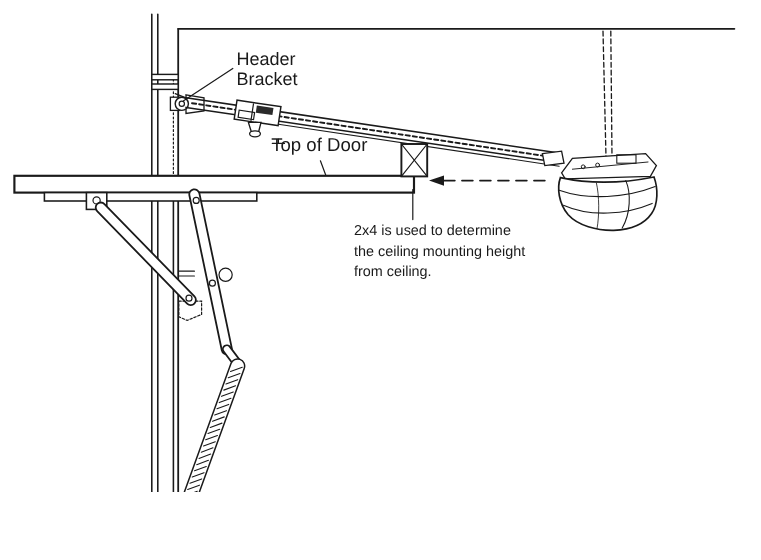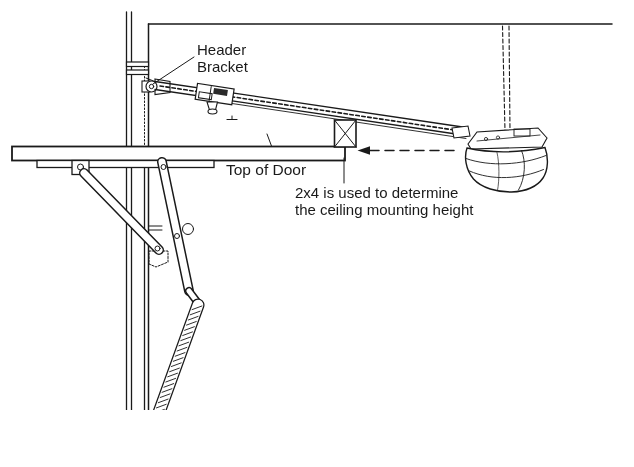--- a/index.html
+++ b/index.html
@@ -5,21 +5,21 @@
   html,body{margin:0;padding:0;background:#ffffff;}
   #stage{
     position:relative;width:634px;height:410px;background:#ffffff;
     font-family:"Liberation Sans","DejaVu Sans",sans-serif;color:#1a1a1a;
     overflow:hidden;
   }
   #diagram-svg{position:absolute;left:0;top:0;}
   .lbl{position:absolute;color:#1a1a1a;white-space:nowrap;}
   .lbl-two-line{font-size:15px;line-height:17px;}
   .lbl-single{font-size:15.5px;line-height:16px;}
-  .lbl-note{font-size:15px;line-height:17px;}
+  .lbl-note{font-size:12px;line-height:17px;}
 </style>
 </head>
 <body>
 
 <div id="stage">
 
   <svg id="diagram-svg" width="634" height="467" viewBox="0 0 634 467" fill="none" stroke="#1a1a1a" stroke-width="1.3" stroke-linecap="round">
 
     <g>
       <line x1="148.5" y1="24" x2="612" y2="24" stroke-width="1.5"></line>
@@ -140,20 +140,21 @@
       <line x1="267" y1="134" x2="271.5" y2="146" stroke-width="1"></line>
       <line x1="344" y1="158" x2="344" y2="183" stroke-width="1"></line>
     </g>
   </svg>
 
   <div class="lbl lbl-two-line" style="left:197px;top:41px;">
     <div>Header</div>
     <div>Bracket</div>
   </div>
 
-  <div class="lbl lbl-single" style="left:226px;top:114px;margin-top:48px;">Top of Door</div>
+  <div class="lbl lbl-single" style="left:226px;top:114px;">Top of Door</div>
 
   <div class="lbl lbl-note" style="left:295px;top:184px;">
     <div>2x4 is used to determine</div>
     <div>the ceiling mounting height</div>
+    <div>from ceiling.</div>
   </div>
 
 </div>
 
 </body></html>

